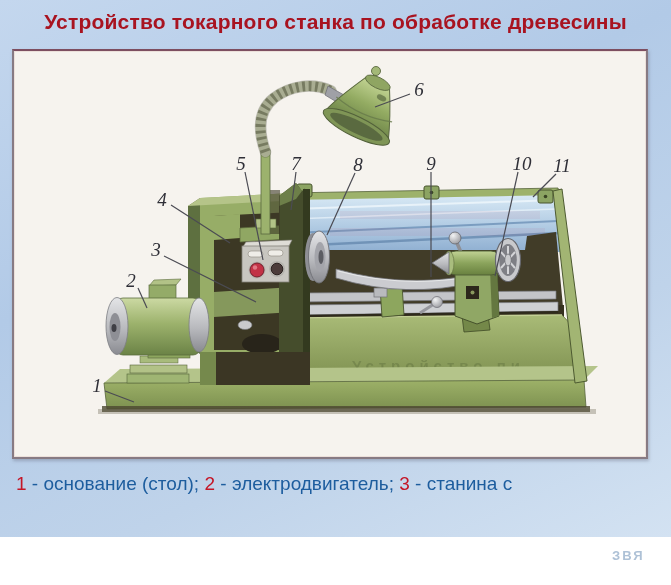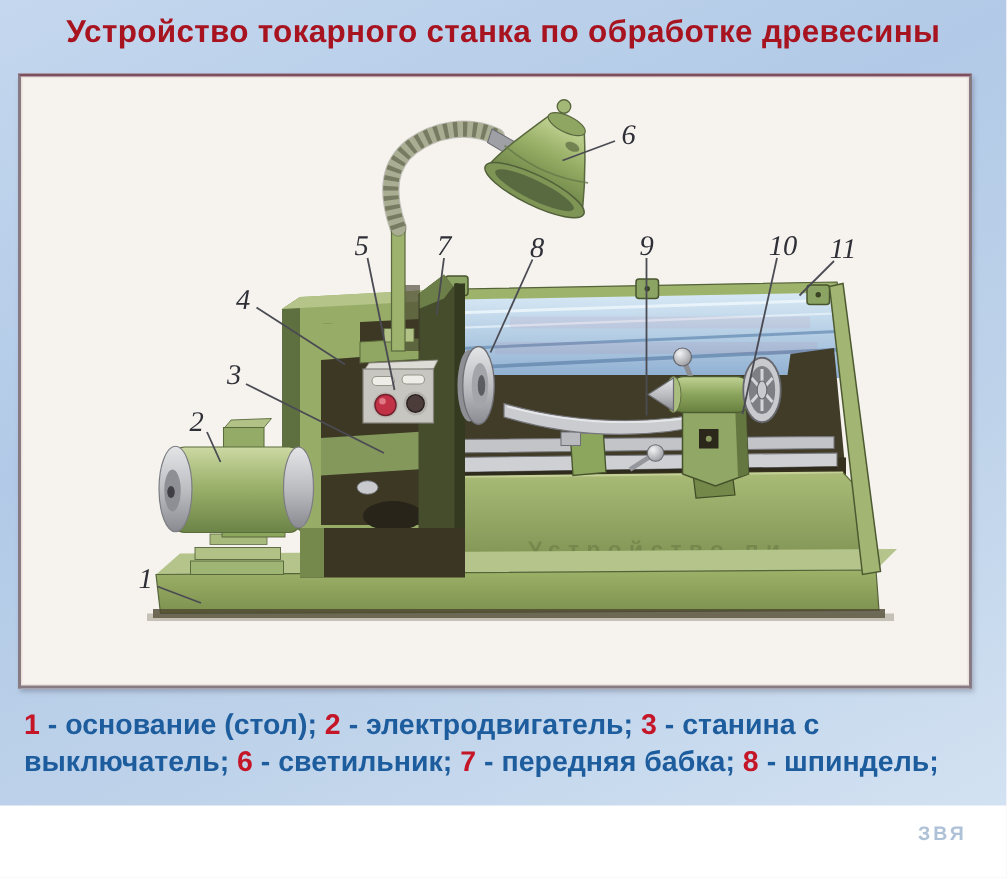--- a/index.html
+++ b/index.html
@@ -12,21 +12,21 @@
   .figure-box{position:absolute;left:12px;top:49px;width:632px;height:406px;
               background:#f6f3ee;border:2px solid #877a83;border-top-color:#7d4e60;
               box-shadow:inset 0 0 0 1px #ece0da, 1px 2px 3px rgba(90,90,110,.35);}
   .diagram-svg{position:absolute;left:12px;top:49px;width:636px;height:410px;}
   .callout-line{stroke:#4b4b53;stroke-width:1.2;fill:none;}
   .callout-num{font-family:"Liberation Serif",serif;font-style:italic;font-size:19px;
                fill:#2f2f37;text-anchor:middle;}
   .bed-mark{font-family:"Liberation Sans",sans-serif;font-weight:bold;font-size:15px;
             letter-spacing:5px;fill:#2f3f1d;opacity:.2;}
   .caption{position:absolute;left:16px;top:471px;width:650px;
-           font-size:19px;font-weight:bold;line-height:25px;white-space:nowrap;}
+           font-size:19px;font-weight:normal;line-height:25px;white-space:nowrap;}
   .cap-txt{color:#1d5d9e;}
   .cap-num{color:#c41627;}
   .zv-mark{position:absolute;left:612px;top:548px;font-size:13px;font-weight:bold;
            color:#93adc9;opacity:.75;letter-spacing:2px;}
 </style>
 </head>
 <body>
 
 <div id="page">
 
@@ -250,17 +250,16 @@
         <text x="431" y="170" class="callout-num">9</text>
         <line x1="518" y1="172" x2="495" y2="276" class="callout-line"></line>
         <text x="522" y="170" class="callout-num">10</text>
         <line x1="556" y1="174" x2="533" y2="197" class="callout-line"></line>
         <text x="562" y="172" class="callout-num">11</text>
       </g>
   </svg>
 
   <div class="caption">
       <div><span class="cap-num">1</span><span class="cap-txt"> - основание (стол); </span><span class="cap-num">2</span><span class="cap-txt"> - электродвигатель; </span><span class="cap-num">3</span><span class="cap-txt"> - станина с</span></div>
-      <div><span class="cap-txt">выключатель; </span><span class="cap-num">6</span><span class="cap-txt"> - светильник; </span><span class="cap-num">7</span><span class="cap-txt"> - передняя бабка; </span><span class="cap-num">8</span><span class="cap-txt"> - шпиндель;</span></div>
     </div>
 
   <div class="zv-mark">ЗВЯ</div>
 </div>
 
 </body></html>

